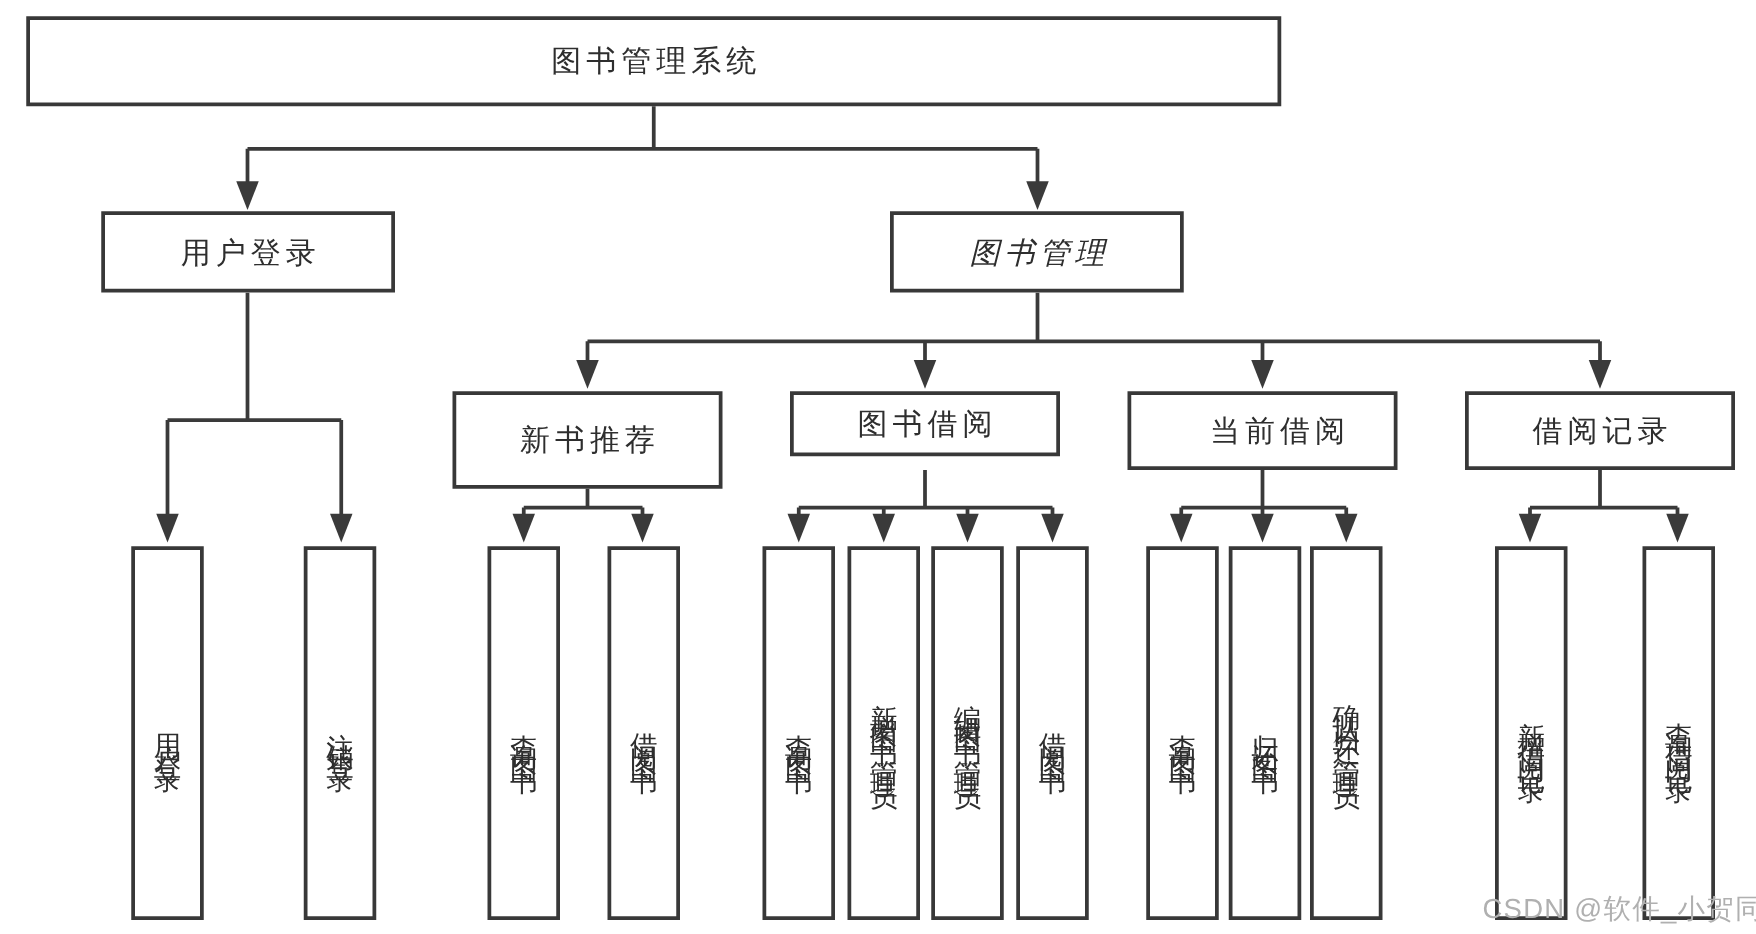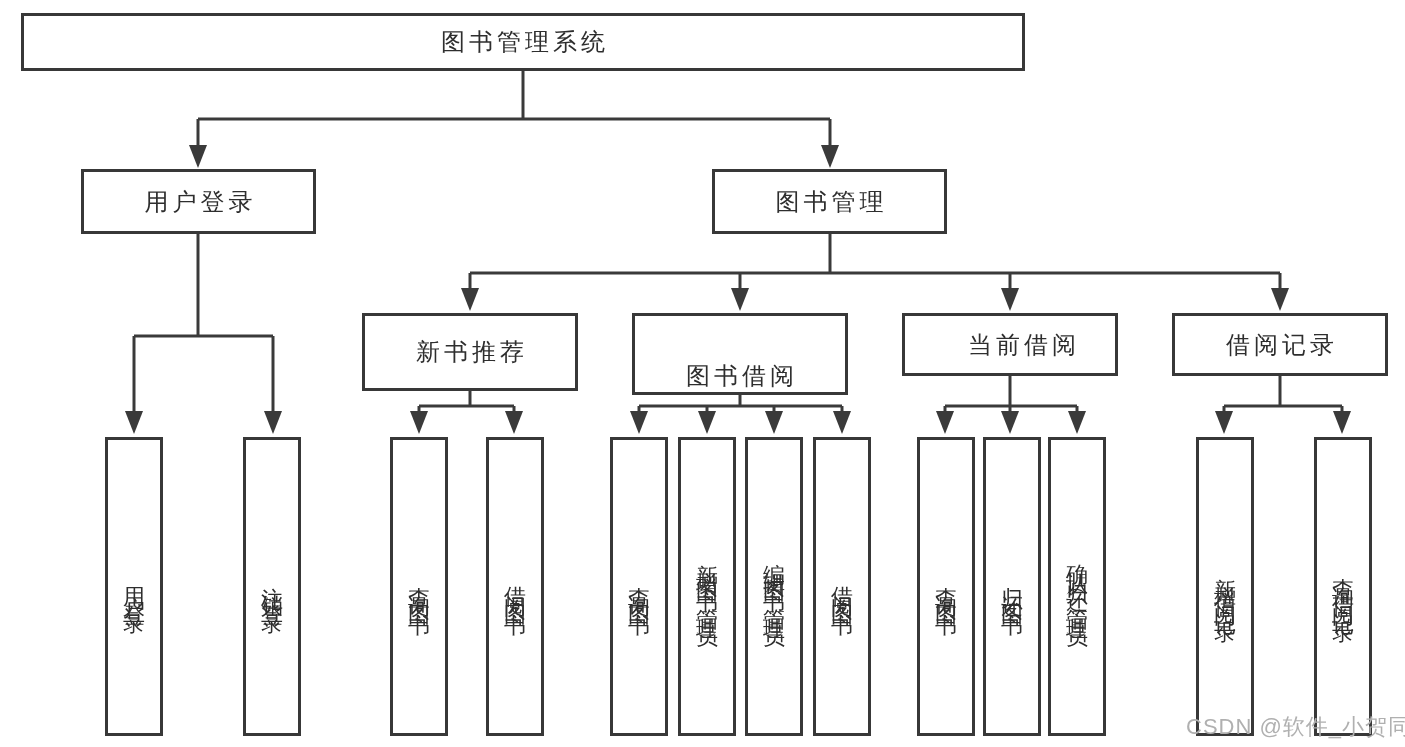--- a/index.html
+++ b/index.html
@@ -112,35 +112,35 @@
 
       <polygon points="945,434 936,411 954,411"></polygon>
       <polygon points="1010,434 1001,411 1019,411"></polygon>
       <polygon points="1077,434 1068,411 1086,411"></polygon>
 
       <polygon points="1224,434 1215,411 1233,411"></polygon>
       <polygon points="1342,434 1333,411 1351,411"></polygon>
     </g>
   </svg>
 
-  <div class="box hbox" style="left:21px;top:13px;width:1004px;height:58px;">
+  <div class="box hbox" style="left:21px;top:13px;width:1004px;height:72px;">
     <span>图书管理系统</span>
   </div>
 
   <div class="box hbox" style="left:81px;top:169px;width:235px;height:65px;">
     <span>用户登录</span>
   </div>
-  <div class="box hbox" style="left:712px;top:169px;width:235px;height:65px;">
+  <div class="box hbox" style="left:712px;top:169px;width:235px;height:65px;font-style:italic;">
     <span>图书管理</span>
   </div>
 
   <div class="box hbox" style="left:362px;top:313px;width:216px;height:78px;">
     <span>新书推荐</span>
   </div>
-  <div class="box hbox" style="left:632px;top:313px;width:216px;height:82px;align-items:flex-end;">
+  <div class="box hbox" style="left:632px;top:313px;width:216px;height:52px;">
     <span>图书借阅</span>
   </div>
   <div class="box hbox" style="left:902px;top:313px;width:216px;height:63px;padding-left:24px;">
     <span>当前借阅</span>
   </div>
   <div class="box hbox" style="left:1172px;top:313px;width:216px;height:63px;">
     <span>借阅记录</span>
   </div>
 
   <div class="box vbox" style="left:105px;">

